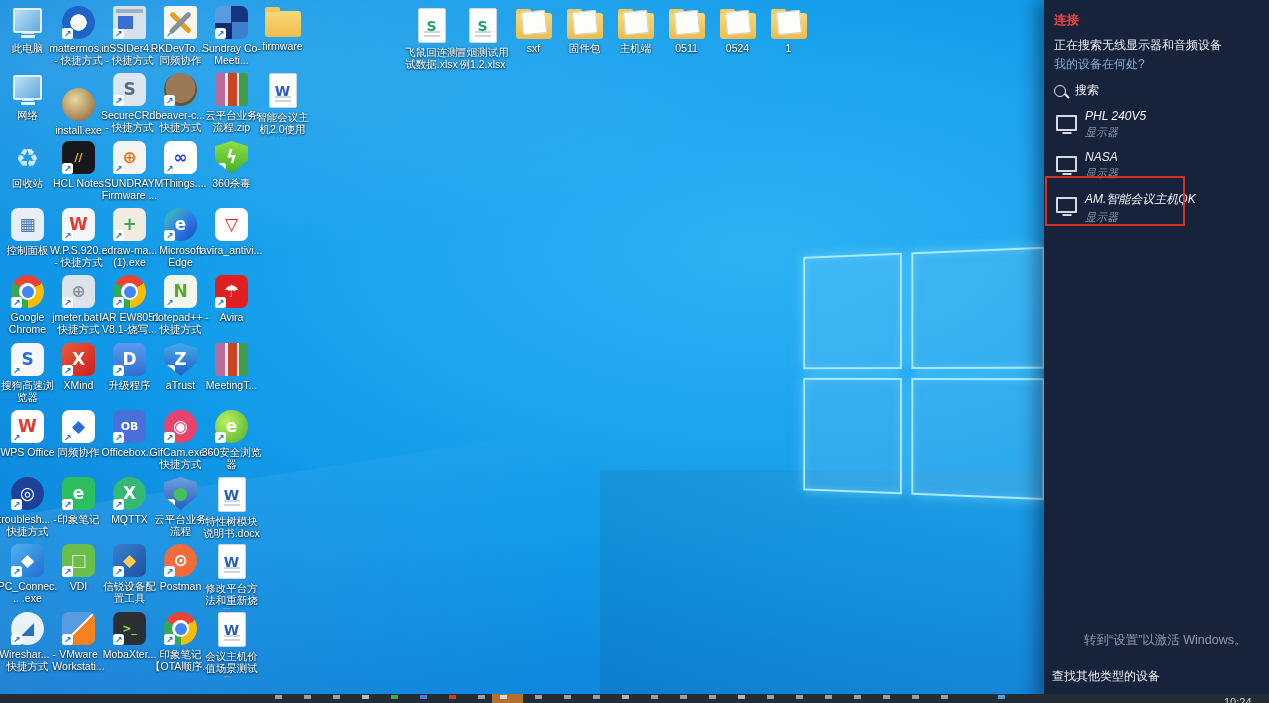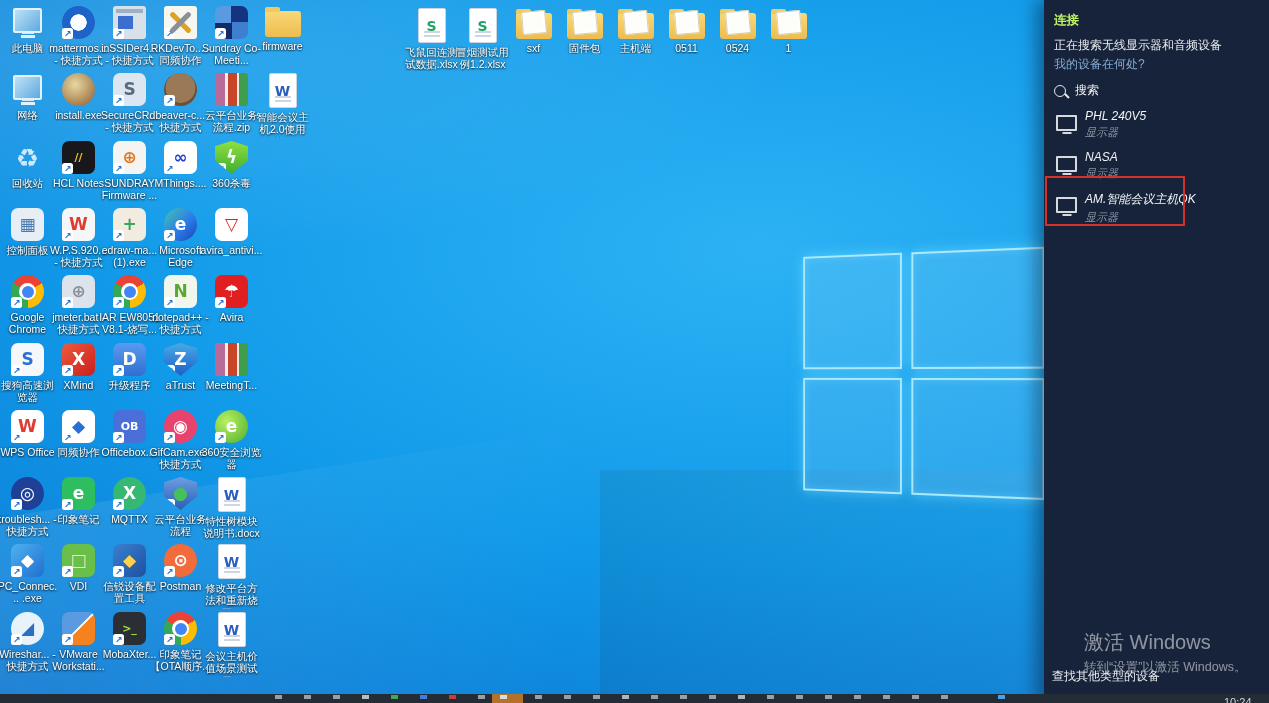--- a/index.html
+++ b/index.html
@@ -76,21 +76,21 @@
      background:#ccd6e2;box-shadow:0 -4px 0 #ccd6e2;}
   .k-rar{border-radius:3px;}
   
   .filesrow{position:absolute;left:406px;top:8px;display:flex;}
   .filesrow .dicon{flex:0 0 51px;}
   
   .panel{
     position:absolute;right:0;top:0;width:225px;height:703px;background:#16233a;
     box-shadow:-8px 0 16px rgba(0,10,30,.4);color:#fff;
   }
-  .p-title{position:absolute;left:10px;top:12px;font-size:12.5px;font-weight:bold;color:#bef264;}
+  .p-title{position:absolute;left:10px;top:12px;font-size:12.5px;font-weight:bold;color:#ef4444;}
   .p-status{position:absolute;left:10px;top:37px;font-size:12px;color:#e9edf2;}
   .p-where{position:absolute;left:10px;top:56px;font-size:12px;color:#85abd3;cursor:pointer;}
   .p-search{position:absolute;left:10px;top:82px;display:flex;align-items:center;gap:9px;font-size:12px;color:#f2f2f2;cursor:pointer;}
   .sch-ic{width:10px;height:10px;border:1.6px solid #e8e8e8;border-radius:50%;position:relative;display:inline-block;}
   .sch-ic::after{content:'';position:absolute;width:6px;height:1.6px;background:#e8e8e8;transform:rotate(45deg);right:-4.5px;bottom:-1px;}
   .devlist{position:absolute;left:0;top:104px;right:0;}
   .dev{position:relative;height:41px;padding:5px 0 0 41px;box-sizing:border-box;cursor:pointer;font-style:italic;}
   .dev .mic{position:absolute;left:12px;top:11px;width:17px;height:12px;border:2px solid #d6d9dd;border-radius:1px;}
   .dev .mic::after{content:'';position:absolute;left:50%;transform:translateX(-50%);bottom:-5px;width:9px;height:2px;background:#d6d9dd;}
   .dev .nm{font-size:12px;color:#f2f4f6;}
@@ -191,21 +191,21 @@
         </div>
         <div class="dlab">Wireshar... - 快捷方式</div>
       </div>
       <div class="dicon" style="position: absolute; left: 53px; top: 6px;">
         <div class="ic k-circle" style="background: radial-gradient(circle, rgb(255, 255, 255) 34%, rgb(30, 100, 200) 36%);">
           <span class="gl"></span>
           <span class="sc" style="display: flex;">↗</span>
         </div>
         <div class="dlab">mattermos... - 快捷方式</div>
       </div>
-      <div class="dicon" style="position: absolute; left: 53px; top: 73px;">
+      <div class="dicon" style="position: absolute; left: 53px; top: 88px;">
         <div class="ic k-circle" style="background: radial-gradient(circle at 40% 35%, rgb(232, 216, 160), rgb(138, 90, 48));">
           <span class="gl"></span>
 
         </div>
         <div class="dlab">install.exe</div>
       </div>
       <div class="dicon" style="position: absolute; left: 53px; top: 141px;">
         <div class="ic k-square" style="background: rgb(23, 23, 28);">
           <span class="gl" style="color: rgb(240, 192, 32); font-size: 11px;">//</span>
           <span class="sc" style="display: flex;">↗</span>
@@ -572,21 +572,20 @@
       <div class="dev hl">
         <span class="mic"></span>
         <div class="nm">AM.智能会议主机QK</div>
         <div class="tp">显示器</div>
       </div>
     </div>
 
   <div class="hl-rect" style="border-color: rgb(212, 50, 38);"></div>
 
   <div class="watermark">
-    <div class="wm1">激活 Windows</div>
     <div class="wm2">转到“设置”以激活 Windows。</div>
   </div>
 
   <div class="p-find">查找其他类型的设备</div>
 </div>
 
 <div class="taskbar">
   <div class="tb-hl" style="left: 492px; width: 31px; background: rgb(181, 112, 42);"></div>
   <div>
 

